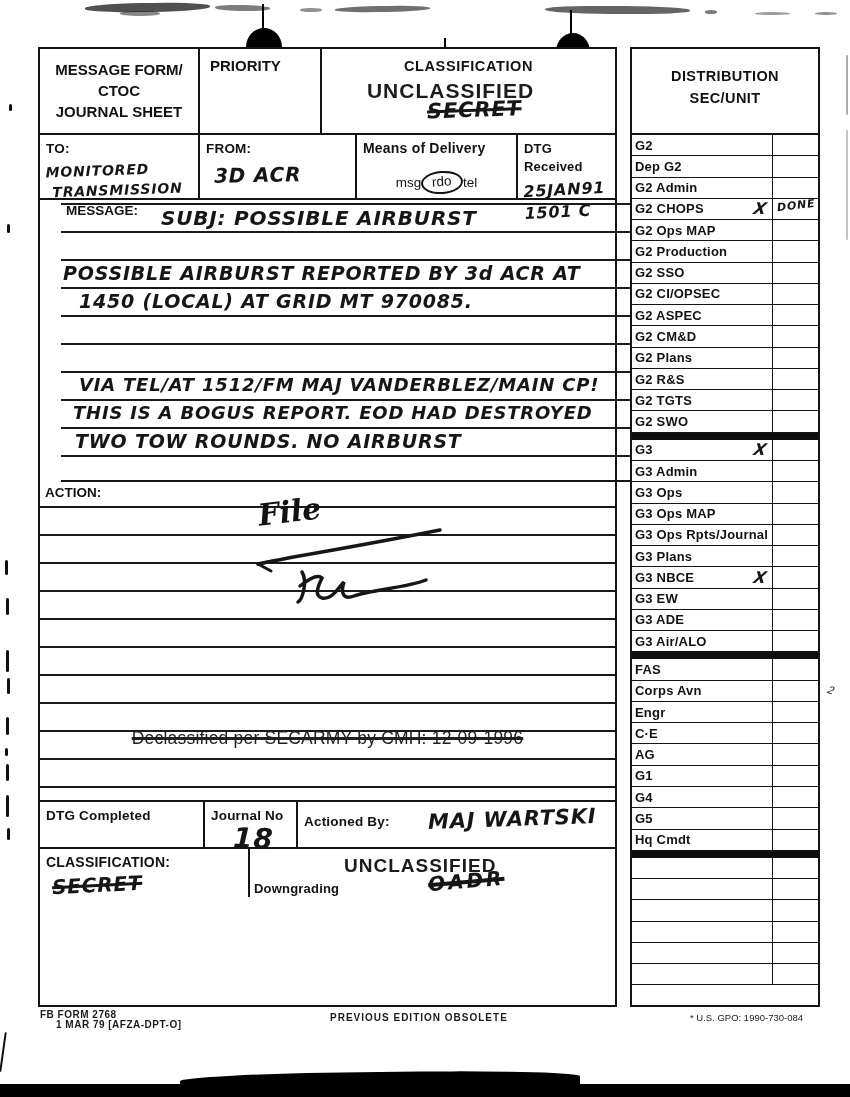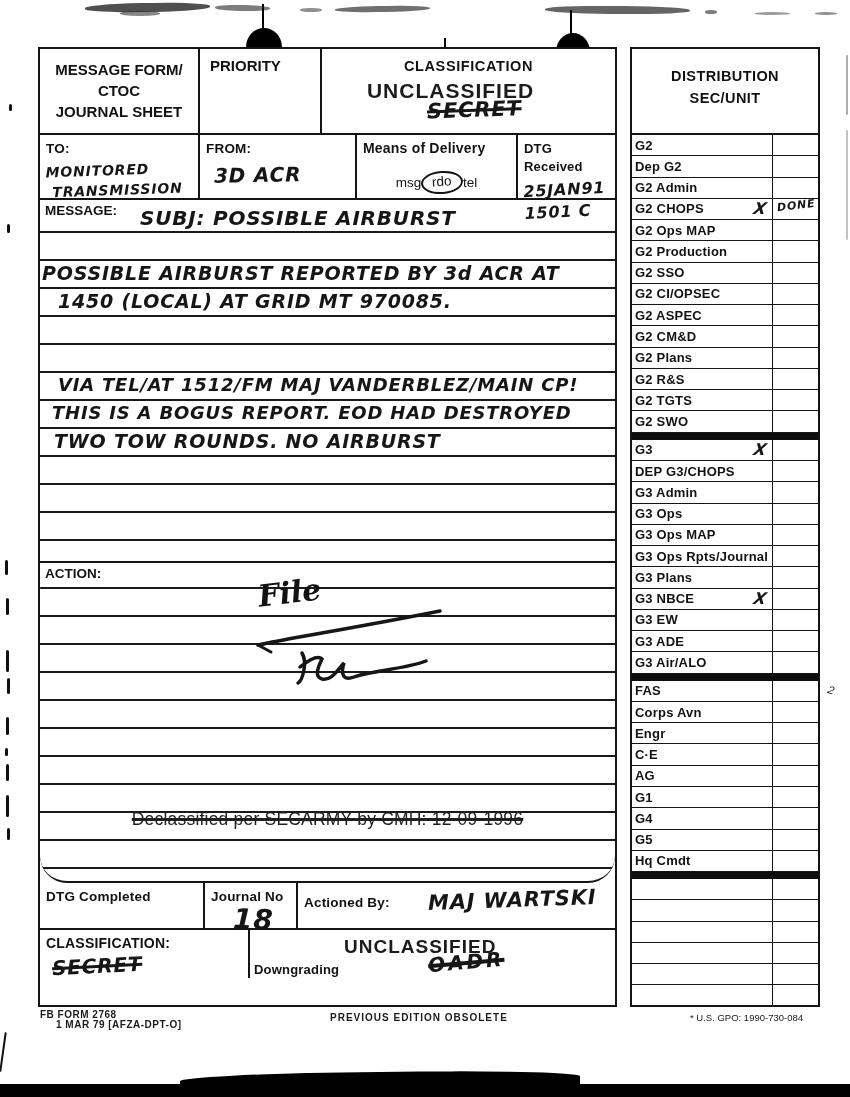--- a/index.html
+++ b/index.html
@@ -34,29 +34,29 @@
   .from-cell{width:157px;}
   .means-cell{width:161px;}
   .hw-to{font-size:14px;line-height:20px;margin-top:3px;transform:rotate(-2deg);}
   .hw-from{font-size:20px;margin-top:6px;margin-left:8px;transform:rotate(-1deg);}
   .means-opts{position:absolute;left:6px;right:6px;bottom:4px;display:flex;align-items:center;justify-content:center;font-size:13.5px;}
   .rdo-circle{border:2.5px solid #141414;border-radius:50%;padding:1px 9px 3px;transform:rotate(-4deg);font-size:13.5px;}
   .hw-dtg{font-size:16px;line-height:22px;margin-top:4px;transform:rotate(-3deg);}
   
   .ruled{position:relative;width:100%;}
   .msg-area{
-    height:363px;border-bottom:2px solid #141414;
+    height:282px;border-bottom:2px solid #141414;
     background-image:repeating-linear-gradient(to bottom,transparent 0,transparent 26.2px,#1a1a1a 26.2px,#1a1a1a 28px);
     background-position:0 5px;
+    margin-left:21px;
   }
   .act-area{
     height:320px;border-bottom:2px solid #141414;
     background-image:repeating-linear-gradient(to bottom,transparent 0,transparent 26.2px,#1a1a1a 26.2px,#1a1a1a 28px);
     background-position:0 -2px;
-    border-radius:27px;
   }
   .sec-lbl{position:absolute;left:5px;top:3px;font-size:13.5px;font-weight:bold;background:transparent;}
   .hw-line{position:absolute;font-size:19px;white-space:nowrap;}
   .hw-subject{left:100px;top:6px;font-size:20px;}
   .declass{
     position:absolute;left:0;right:0;top:246px;text-align:center;
     font-weight:normal;font-size:17.5px;color:#1f1f1f;letter-spacing:.2px;
     text-decoration:line-through;text-decoration-thickness:2.5px;
   }
   .hw-file{position:absolute;left:218px;top:12px;font-size:30px;font-family:"DejaVu Serif",serif;font-style:italic;font-weight:bold;transform:rotate(-7deg);}
@@ -300,24 +300,20 @@
       <div class="dist-row">
         <span class="dist-label">G2  SWO</span>
         <span class="dist-check"></span>
       </div>
       <div class="dist-divider"></div>
       <div class="dist-row">
         <span class="dist-label">G3<span class="dist-mark hw">X</span></span>
         <span class="dist-check"></span>
       </div>
       <div class="dist-row">
-        <span class="dist-label">DEP  G3/CHOPS</span>
-        <span class="dist-check"></span>
-      </div>
-      <div class="dist-row">
         <span class="dist-label">G3  Admin</span>
         <span class="dist-check"></span>
       </div>
       <div class="dist-row">
         <span class="dist-label">G3  Ops</span>
         <span class="dist-check"></span>
       </div>
       <div class="dist-row">
         <span class="dist-label">G3  Ops  MAP</span>
         <span class="dist-check"></span>

